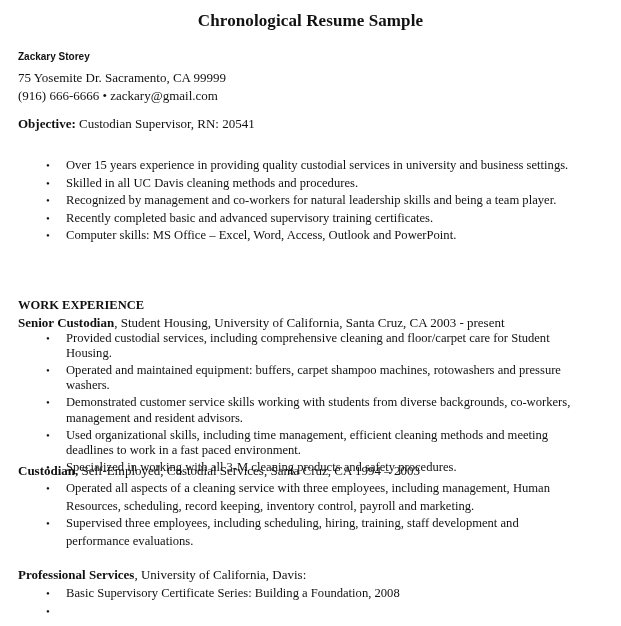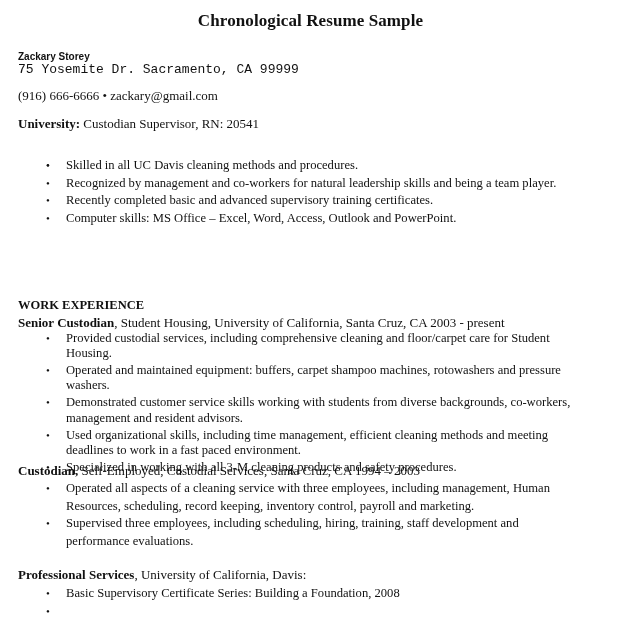--- a/index.html
+++ b/index.html
@@ -36,29 +36,29 @@
     position: absolute; left: 46px; top: 0; font-size: 11px;
   }
 </style>
 </head>
 <body>
 
 <div class="page">
   <div class="title">Chronological Resume Sample</div>
 
   <div class="name">Zackary Storey</div>
-  <div class="line" style="top:62px;font-family:Liberation Mono, monospace;">75 Yosemite Dr. Sacramento, CA 99999</div>
+  <div class="line" style="top:70px;">75 Yosemite Dr. Sacramento, CA 99999</div>
   <div class="line" style="top:88px;">(916) 666-6666 • zackary@gmail.com</div>
 
   <div class="line" style="top:116px;">
-    <span class="b">University:</span><span> Custodian Supervisor, RN: 20541</span>
+    <span class="b">Objective:</span><span> Custodian Supervisor, RN: 20541</span>
   </div>
 
   <ul class="bullets" style="top:157px;">
-    <li><span class="dot">•</span></li>
+    <li><span class="dot">•</span><span>Over 15 years experience in providing quality custodial services in university and business settings.</span></li>
     <li><span class="dot">•</span><span>Skilled in all UC Davis cleaning methods and procedures.</span></li>
     <li><span class="dot">•</span><span>Recognized by management and co-workers for natural leadership skills and being a team player.</span></li>
     <li><span class="dot">•</span><span>Recently completed basic and advanced supervisory training certificates.</span></li>
     <li><span class="dot">•</span><span>Computer skills: MS Office – Excel, Word, Access, Outlook and PowerPoint.</span></li>
   </ul>
 
   <div class="heading" style="top:298px;">WORK EXPERIENCE</div>
   <div class="line" style="top:315px;">
     <span class="b">Senior Custodian</span><span>, Student Housing, University of California, Santa Cruz, CA  2003 - present</span>
   </div>

